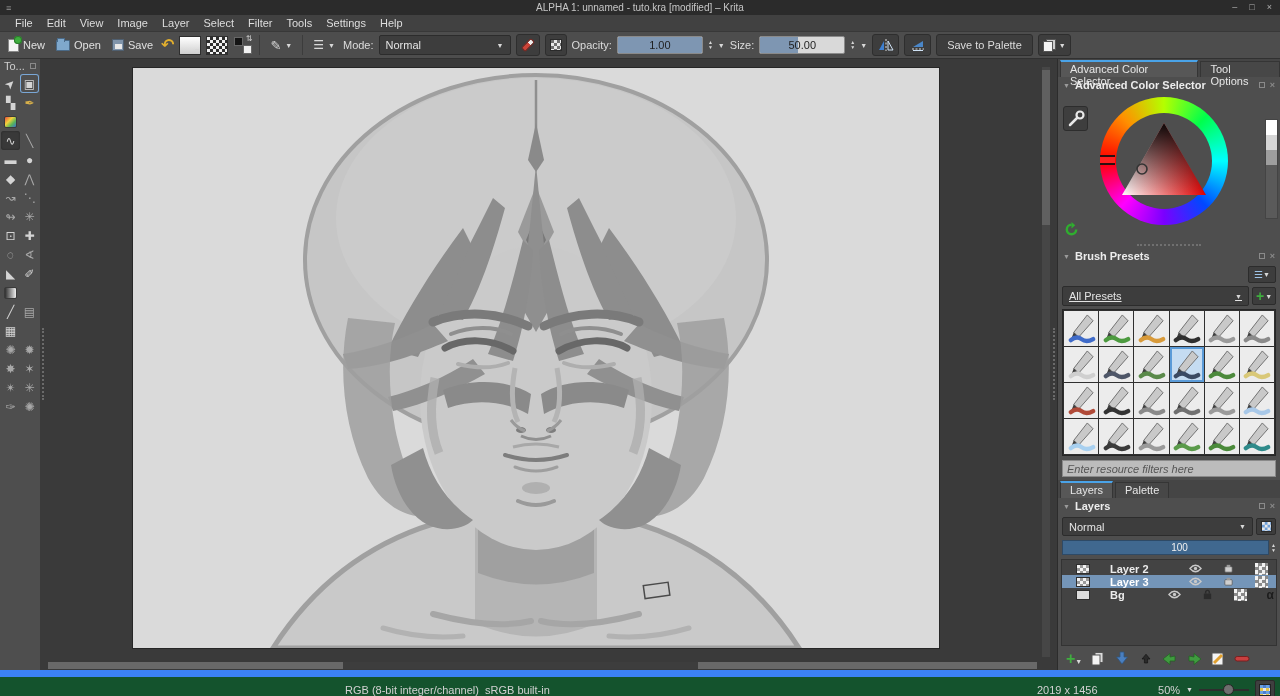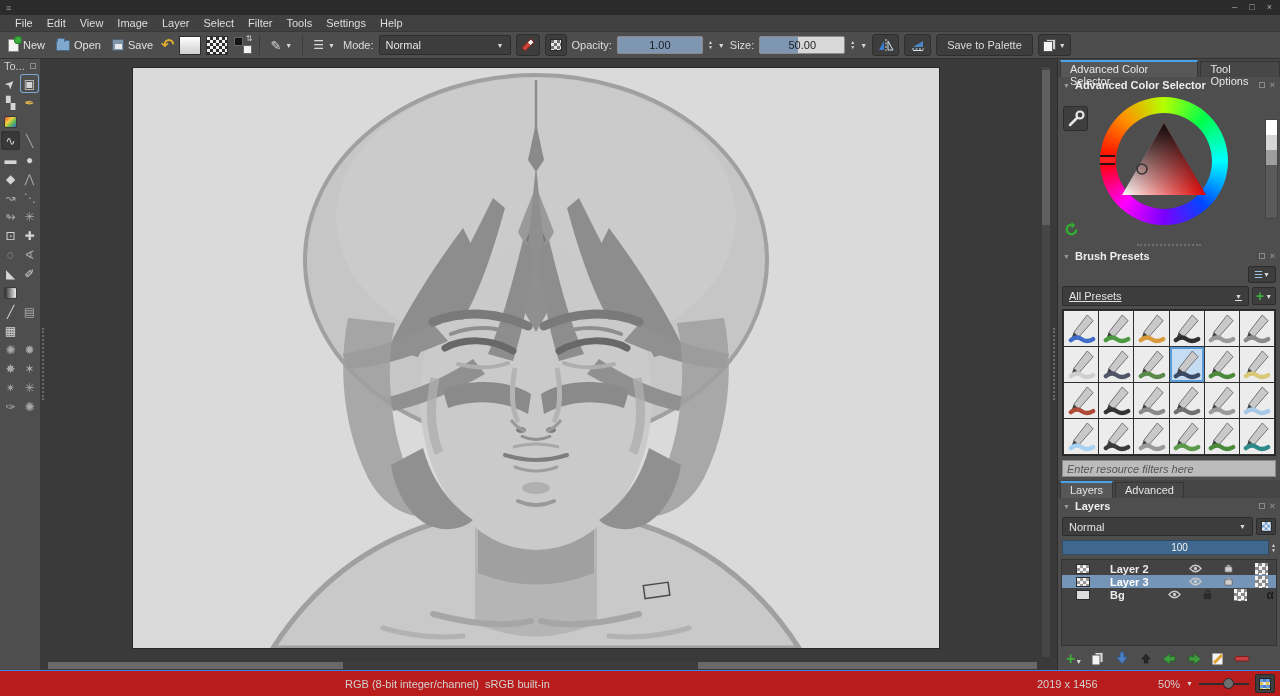--- a/index.html
+++ b/index.html
@@ -133,37 +133,38 @@
   .l-name { white-space:nowrap; }
   .l-sp { flex:1; }
   .l-ic { width:13px; height:11px; flex:none; }
   .l-alpha-check { width:13px; height:12px; background:conic-gradient(#8a8a8a 25%,#f2f2f2 0 50%,#8a8a8a 0 75%,#f2f2f2 0) 0 0/7px 7px; flex:none; }
   .l-alpha { color:#1d1d1d; font-weight:bold; font-size:12px; line-height:12px; flex:none; }
   .layer-actions { height:23px; display:flex; align-items:center; gap:8px; padding:1px 8px; flex:none; }
   .la-plus b { color:#3fae3f; font-size:16px; line-height:14px; font-weight:bold; }
   .layer-actions svg { width:16px; height:15px; }
 
   
-  .statusbar { height:26px; background:#b91c1c; border-top:1px solid #3b82f6; position:relative; flex:none; color:#d2d2d2; }
+  .statusbar { height:26px; background:#14532d; border-top:7px solid #3b82f6; position:relative; flex:none; color:#d2d2d2; }
   .sb-profile { position:absolute; left:345px; top:7px; white-space:pre; }
   .sb-dims { position:absolute; left:1037px; top:7px; }
   .sb-zoom { position:absolute; right:5px; top:2px; display:flex; align-items:center; gap:6px; height:21px; }
   .zoom-slider { position:relative; width:50px; height:12px; }
   .zoom-slider .line { position:absolute; left:0; right:0; top:5px; height:2px; background:#2e2e2e; }
   .zoom-slider .knob { position:absolute; left:24px; top:0; width:11px; height:11px; border-radius:50%; background:#6e6e6e; border:1px solid #262626; }
   .fit-btn { width:20px; height:19px; background:#3f3f3f; border:1px solid #2a2a2a; border-radius:2px; display:flex; align-items:center; justify-content:center; }
   .fit-ic { width:12px; height:12px; background:conic-gradient(#4a7fd0 25%,#e8e8e8 0 50%,#e2c44a 0 75%,#6aa0e0 0) 0 0/6px 6px; border:1px solid #222; }
 </style>
 </head>
 <body>
 
 <div id="app">
 
   <div class="titlebar">
     <span class="app-icon">≡</span>
+    <span class="title-text">ALPHA 1: unnamed - tuto.kra [modified] – Krita</span>
     <span class="win-controls">
       <span>–</span>
       <span>□</span>
       <span>×</span>
     </span>
   </div>
 
   <div class="menubar">
       <span class="menu-item">File</span>
       <span class="menu-item">Edit</span>
@@ -633,21 +634,21 @@
               <polygon points="21,2 27,8 12,25 7,20" fill="#c9c9c9" stroke="#6f6f6f" stroke-width="1"></polygon>
               <polygon points="7,20 12,25 4,28" fill="#3f3f3f"></polygon>
               <path d="M4,28 Q10,23 15,27 T27,27" stroke="#2e8a8a" stroke-width="4.5" fill="none" stroke-linecap="round"></path>
             </svg>
           </div>
         </div>
       <input class="filter-input" placeholder="Enter resource filters here" style="">
 
       <div class="tabbar">
         <span class="tab active">Layers</span>
-        <span class="tab">Advanced</span>
+        <span class="tab">Palette</span>
       </div>
       <div class="docker-head">
         <span class="collapse">▼</span>
         <span>Layers</span>
         <span class="sp"></span>
         <span class="float-ic"></span>
         <span class="close-x">×</span>
       </div>
       <div class="layers-combo-row">
         <span class="combo">

